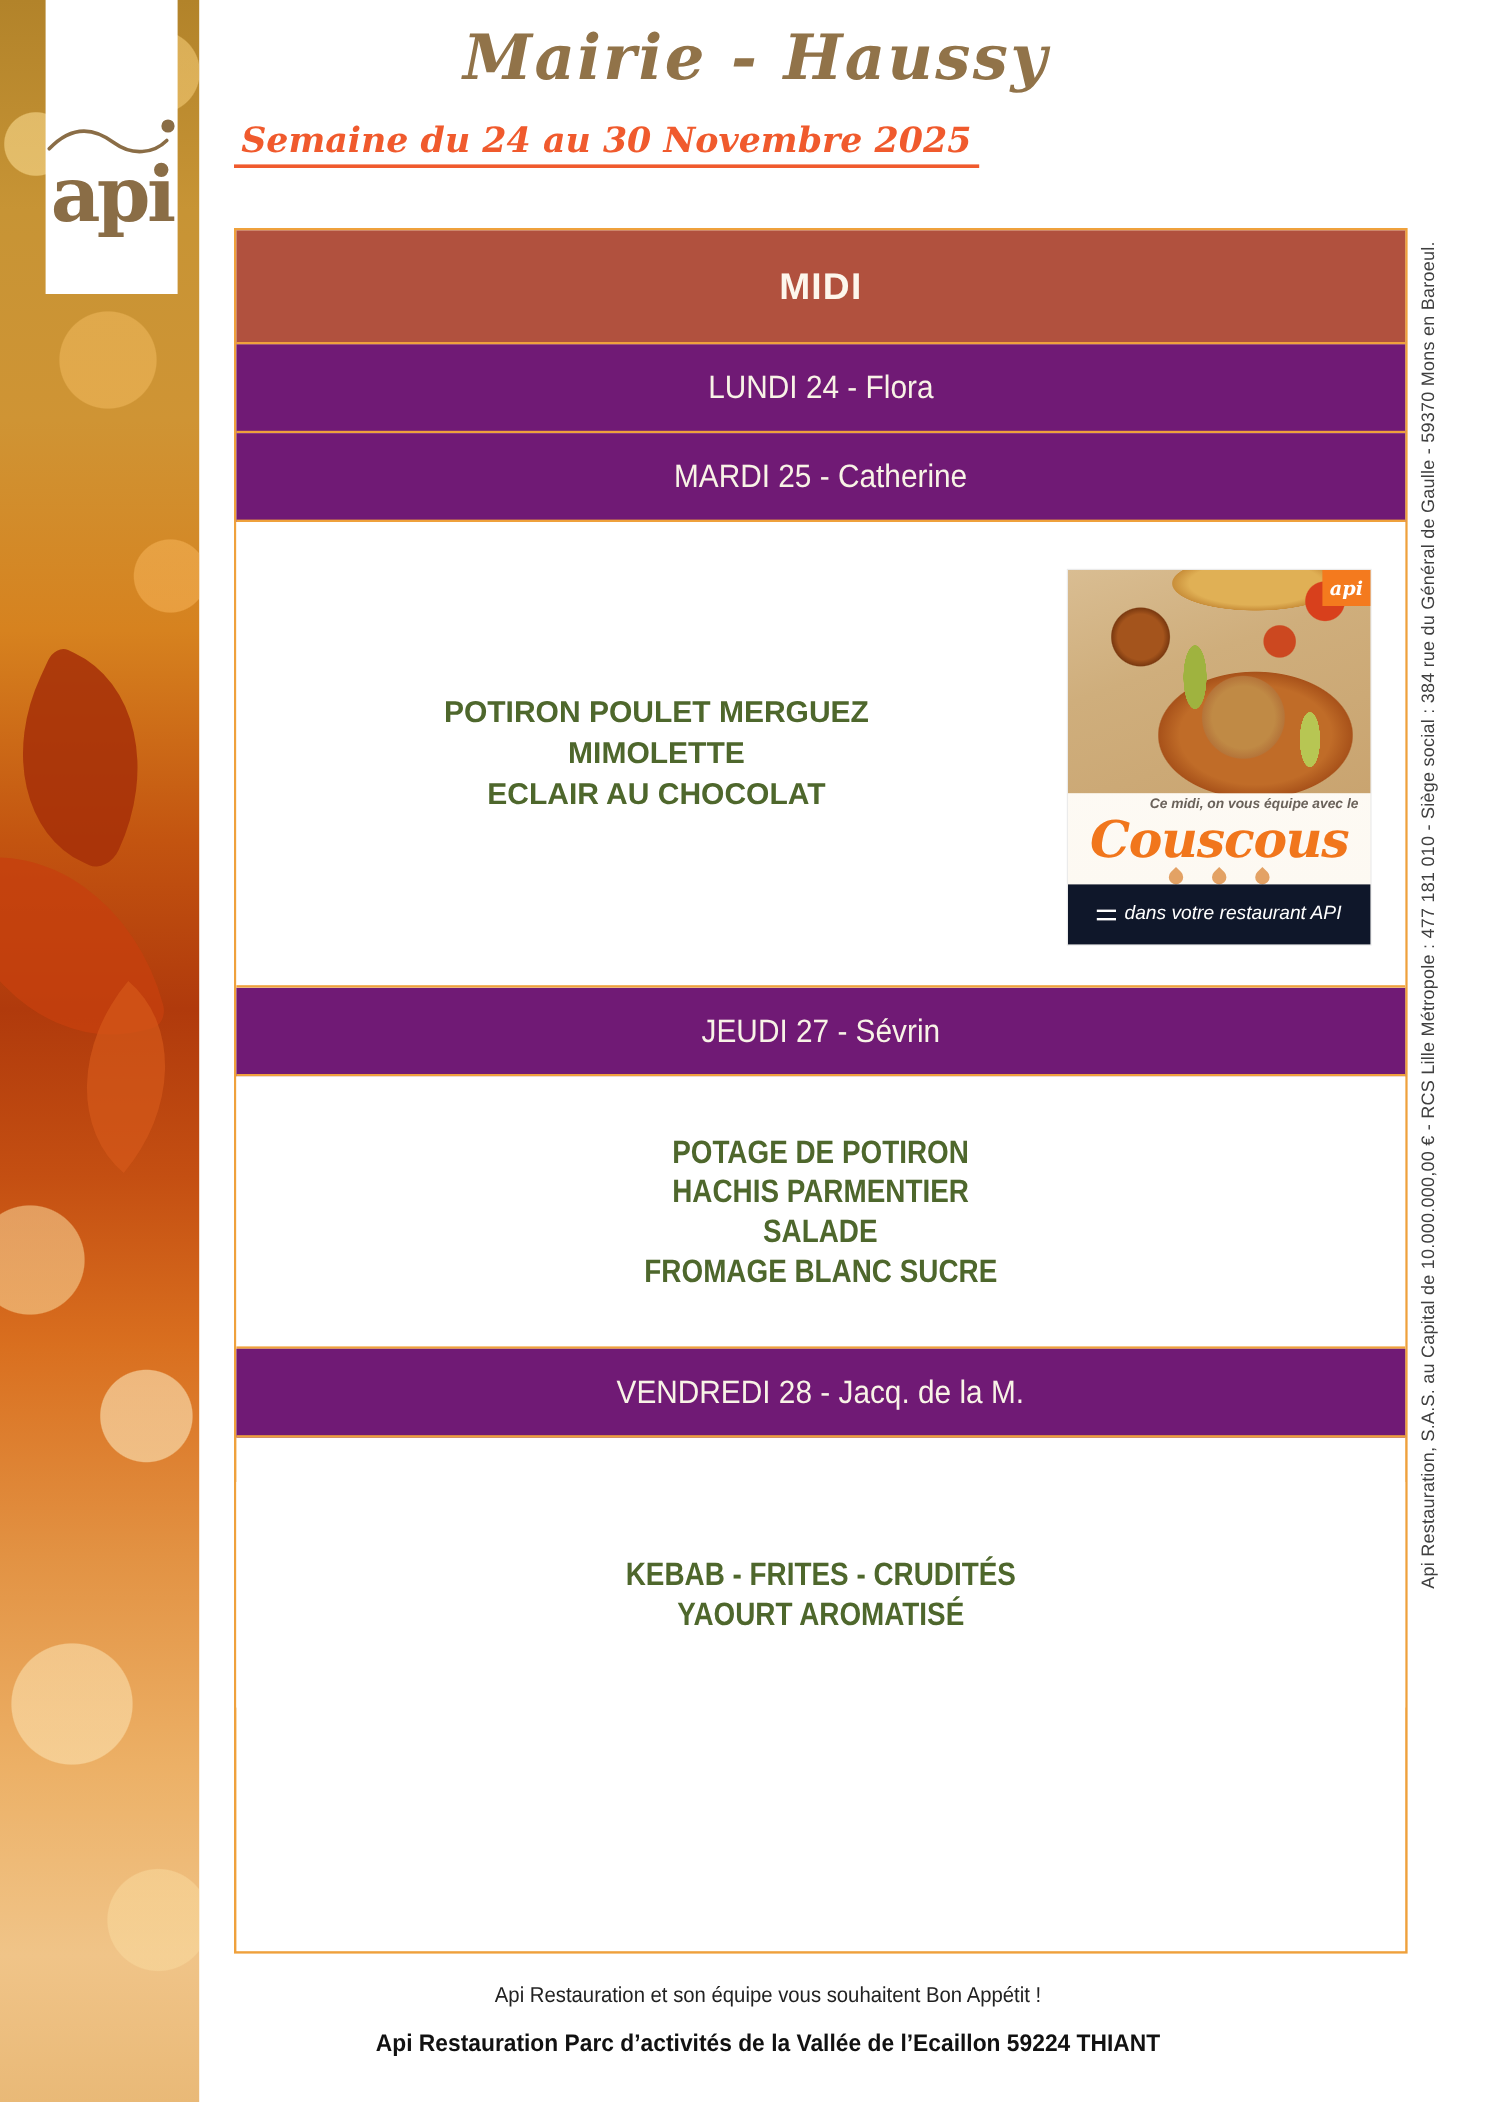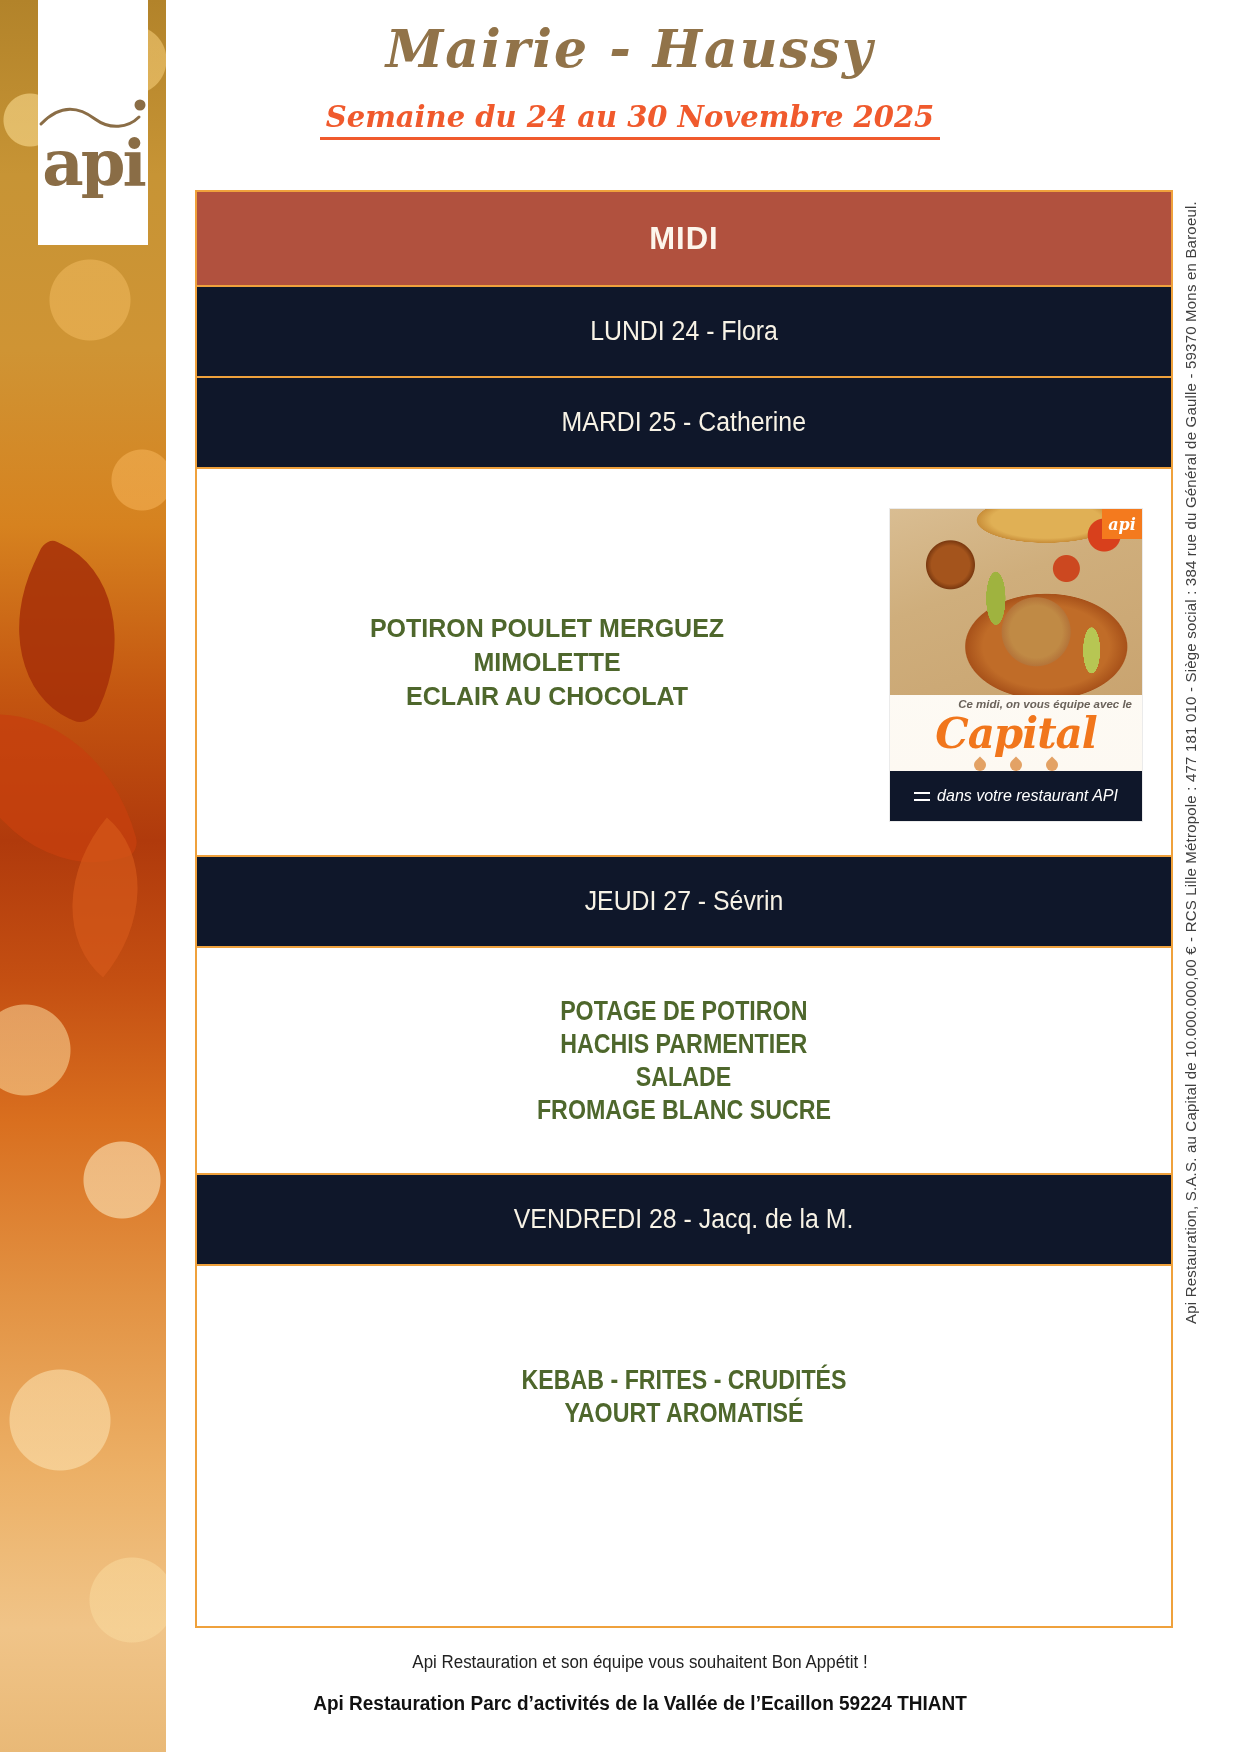--- a/index.html
+++ b/index.html
@@ -33,35 +33,35 @@
     position:absolute;left:0;top:118px;width:110px;text-align:center;
     font-family:"DejaVu Serif",serif;font-weight:700;font-size:64px;line-height:90px;
     color:#8a6d46;letter-spacing:-3px;
   }
   
   .page-title{
     position:absolute;left:195px;top:18px;width:870px;text-align:center;
     font-family:"DejaVu Serif",serif;font-style:italic;font-weight:700;
     font-size:52px;color:#917349;letter-spacing:2px;
   }
-  .page-subtitle{position:absolute;left:195px;top:100px;width:870px;text-align:center;}
+  .page-subtitle{position:absolute;left:195px;top:100px;width:870px;text-align:left;}
   .page-subtitle span{
     display:inline-block;font-family:"DejaVu Serif",serif;font-style:italic;font-weight:700;
     font-size:29px;color:#f05a2d;border-bottom:3px solid #f05a2d;padding:0 6px 3px 6px;
   }
   
   .menu-table{
     position:absolute;left:195px;top:190px;width:978px;height:1438px;
     border:2px solid #efa13c;box-sizing:border-box;background:#fff;
   }
   .row{box-sizing:border-box;border-bottom:2px solid #efa13c;display:flex;align-items:center;justify-content:center;}
   .row:last-child{border-bottom:none;}
   .row-midi{height:95px;background:#b1513e;}
   .row-midi span{color:#fdf6ec;font-size:31px;font-weight:700;letter-spacing:1px;}
-  .row-day{height:91px;background:#0f172a;}
+  .row-day{height:74px;background:#701a75;}
   .row-day span{color:#f8f3e6;font-size:27px;transform:scaleX(.92);}
   .row-menu{background:#fff;flex-direction:column;}
   .row-menu .item{
     color:#4e672c;font-weight:700;font-size:27px;line-height:33px;
     transform:scaleX(.86);white-space:nowrap;
   }
   .h-lundi{height:229px;}
   .h-jeudi{height:227px;}
   .h-vendredi{height:188px;margin-top:37px;}
   .row-menu-mardi{height:388px;position:relative;background:#fff;box-sizing:border-box;border-bottom:2px solid #efa13c;}
@@ -157,21 +157,21 @@
         <div class="item">MIMOLETTE</div>
         <div class="item">ECLAIR AU CHOCOLAT</div>
       </div>
 
       <div class="promo">
         <div class="promo-photo">
           <div class="promo-api-tag">api</div>
         </div>
         <div class="promo-mid">
           <div class="promo-tagline">Ce midi, on vous équipe avec le</div>
-          <div class="promo-dish">Capital</div>
+          <div class="promo-dish">Couscous</div>
           <div class="promo-drops">
             <i></i>
               <i></i>
               <i></i>
           </div>
         </div>
         <div class="promo-band">
           <span class="band-lines"></span>
           <span>dans votre restaurant API</span>
         </div>

